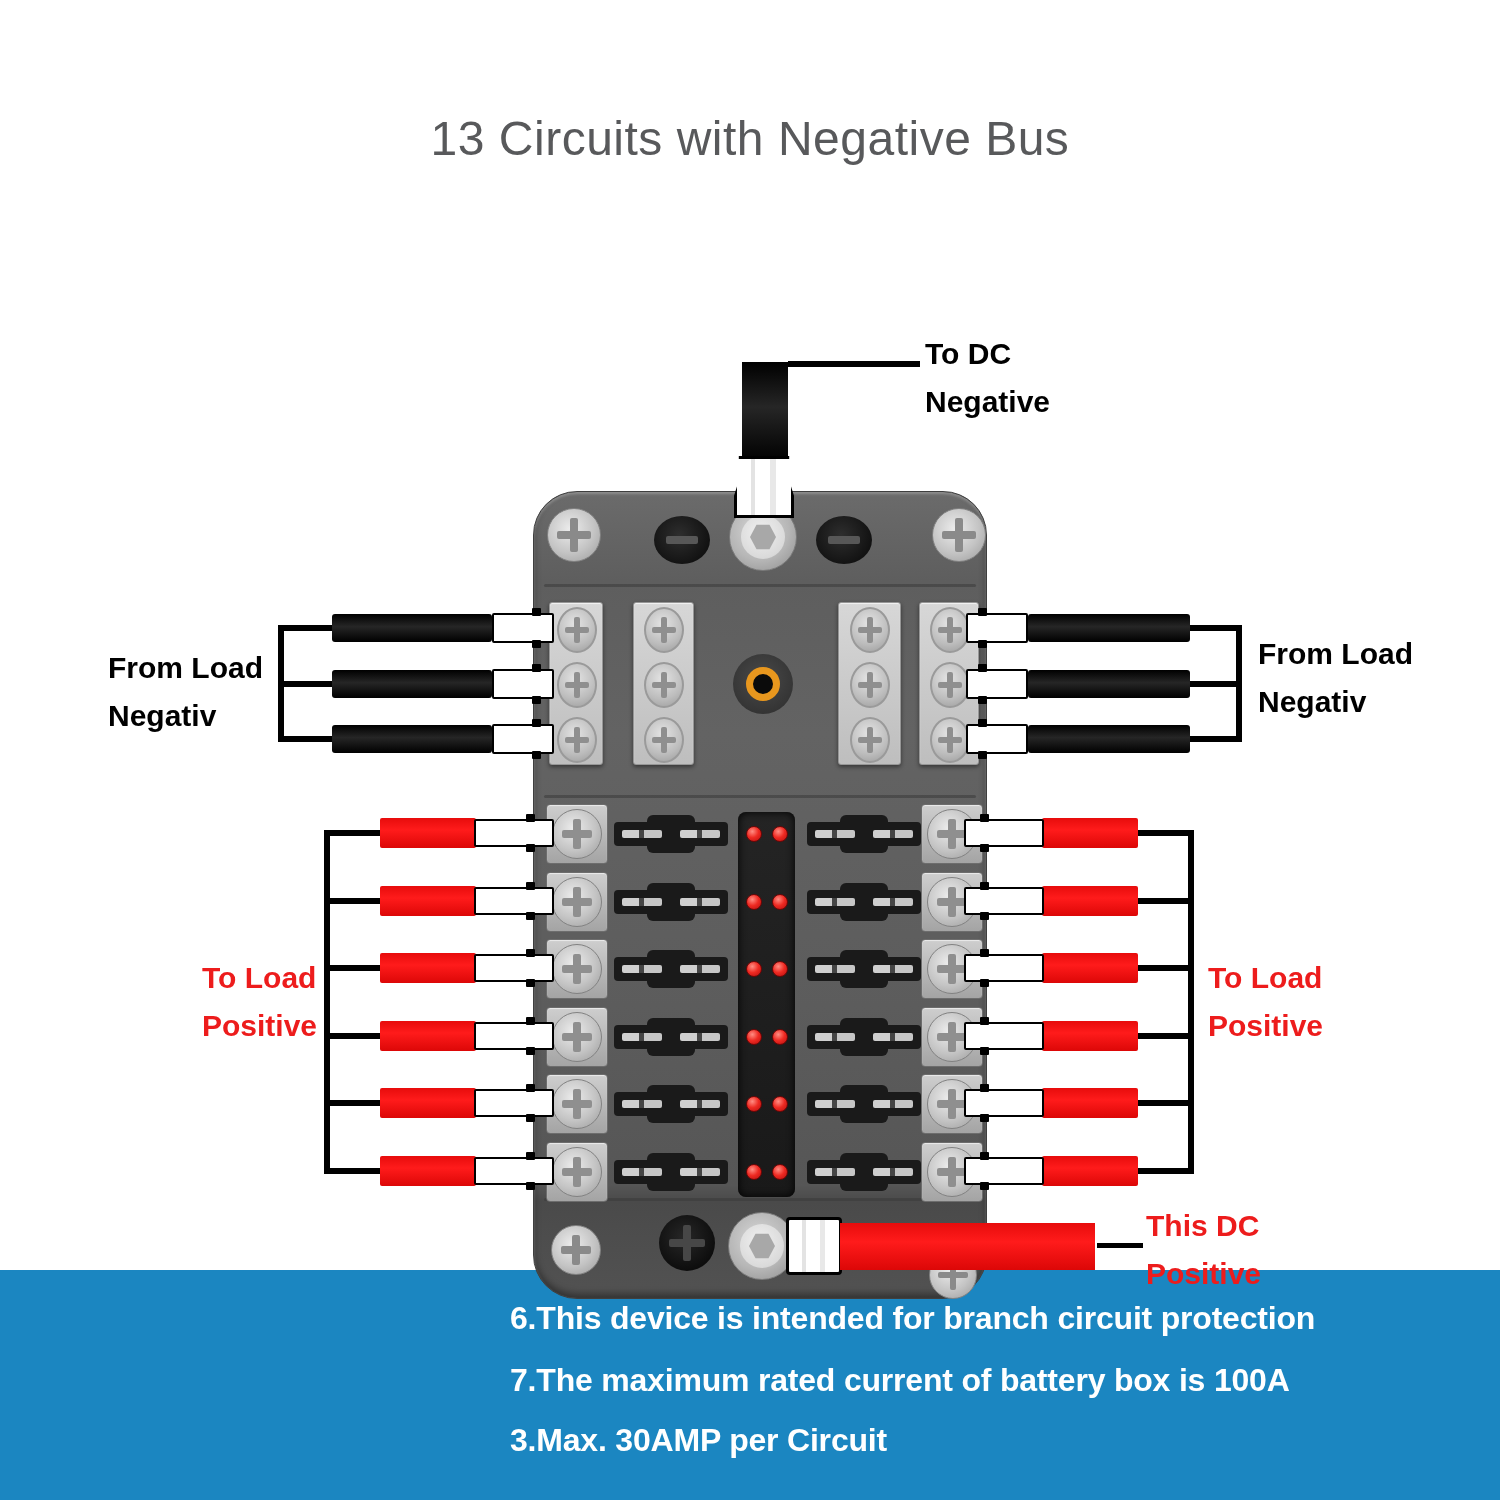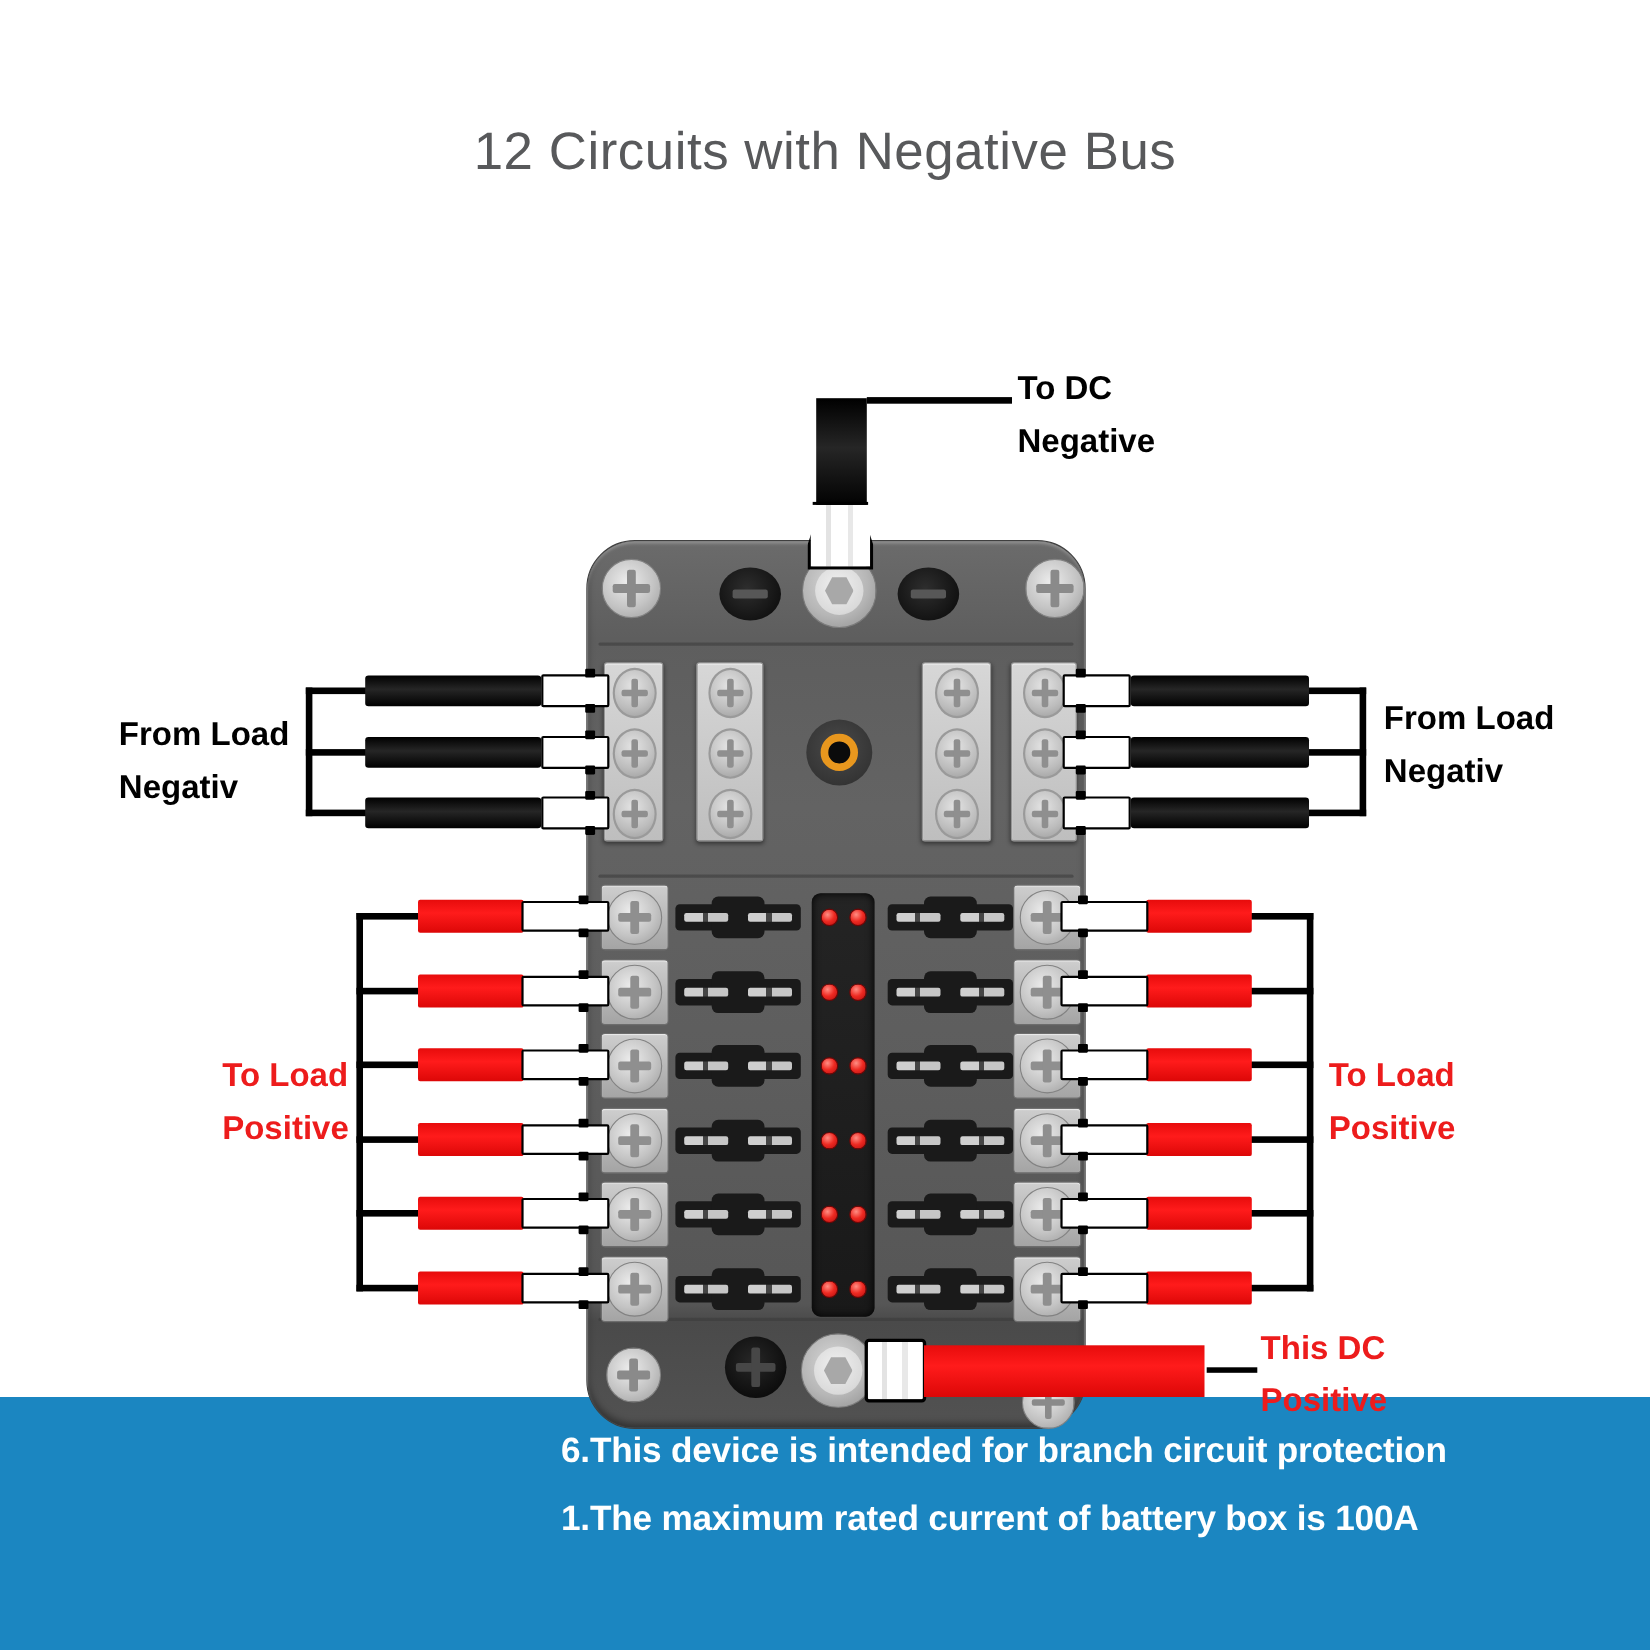--- a/index.html
+++ b/index.html
@@ -82,21 +82,21 @@
   .hex{position:absolute;left:20px;top:20px;width:26px;height:26px;background:#a8a8a8;
        clip-path:polygon(25% 3%,75% 3%,100% 50%,75% 97%,25% 97%,0 50%)}
   .ferrule{position:absolute;border:3px solid #000;box-sizing:border-box;z-index:7;
            background:linear-gradient(90deg,#fff 0 26%,#e3e3e3 26% 34%,#fff 34% 62%,#e8e8e8 62% 72%,#fff 72% 100%)}
 </style>
 </head>
 <body>
 
 <div class="page">
 
-  <div class="subtitle">12 Circuits with Negative Bus</div>
+  <div class="subtitle">13 Circuits with Negative Bus</div>
 
   <div class="abs" style="left:0;top:106px;width:1500px;height:1164px">
 
     <div class="wireB" style="left:742px;top:256px;width:46px;height:100px;border-radius:0"></div>
     <div class="ferrule" style="left:734px;top:350px;width:60px;height:62px;clip-path:polygon(8% 0,92% 0,92% 40%,100% 64%,100% 100%,0 100%,0 64%,8% 40%)"></div>
     <div class="hl" style="left:788px;top:255px;width:132px"></div>
     <div class="label" style="left:925px;top:224px">
       <span>To DC</span>
       <span>Negative</span>
     </div>
@@ -336,16 +336,17 @@
     <div class="wireR" style="left:840px;top:1117px;width:255px;height:47px;z-index:8;border-radius:0"></div>
     <div class="hl" style="left:1097px;top:1137px;width:46px;height:5px"></div>
     <div class="label red" style="left:1146px;top:1096px">
       <span>This DC</span>
       <span>Positive</span>
     </div>
   </div>
 
   <footer class="banner banner-bottom">
     <div class="note-item" style="left:510px;top:28px">6.This device is intended for branch circuit protection</div>
-    <div class="note-item" style="left:510px;top:90px">1.The maximum rated current of battery box is 100A</div>
+    <div class="note-item" style="left:510px;top:90px">7.The maximum rated current of battery box is 100A</div>
+    <div class="note-item" style="left:510px;top:150px">3.Max. 30AMP per Circuit</div>
   </footer>
 
 </div>
 
 </body></html>

